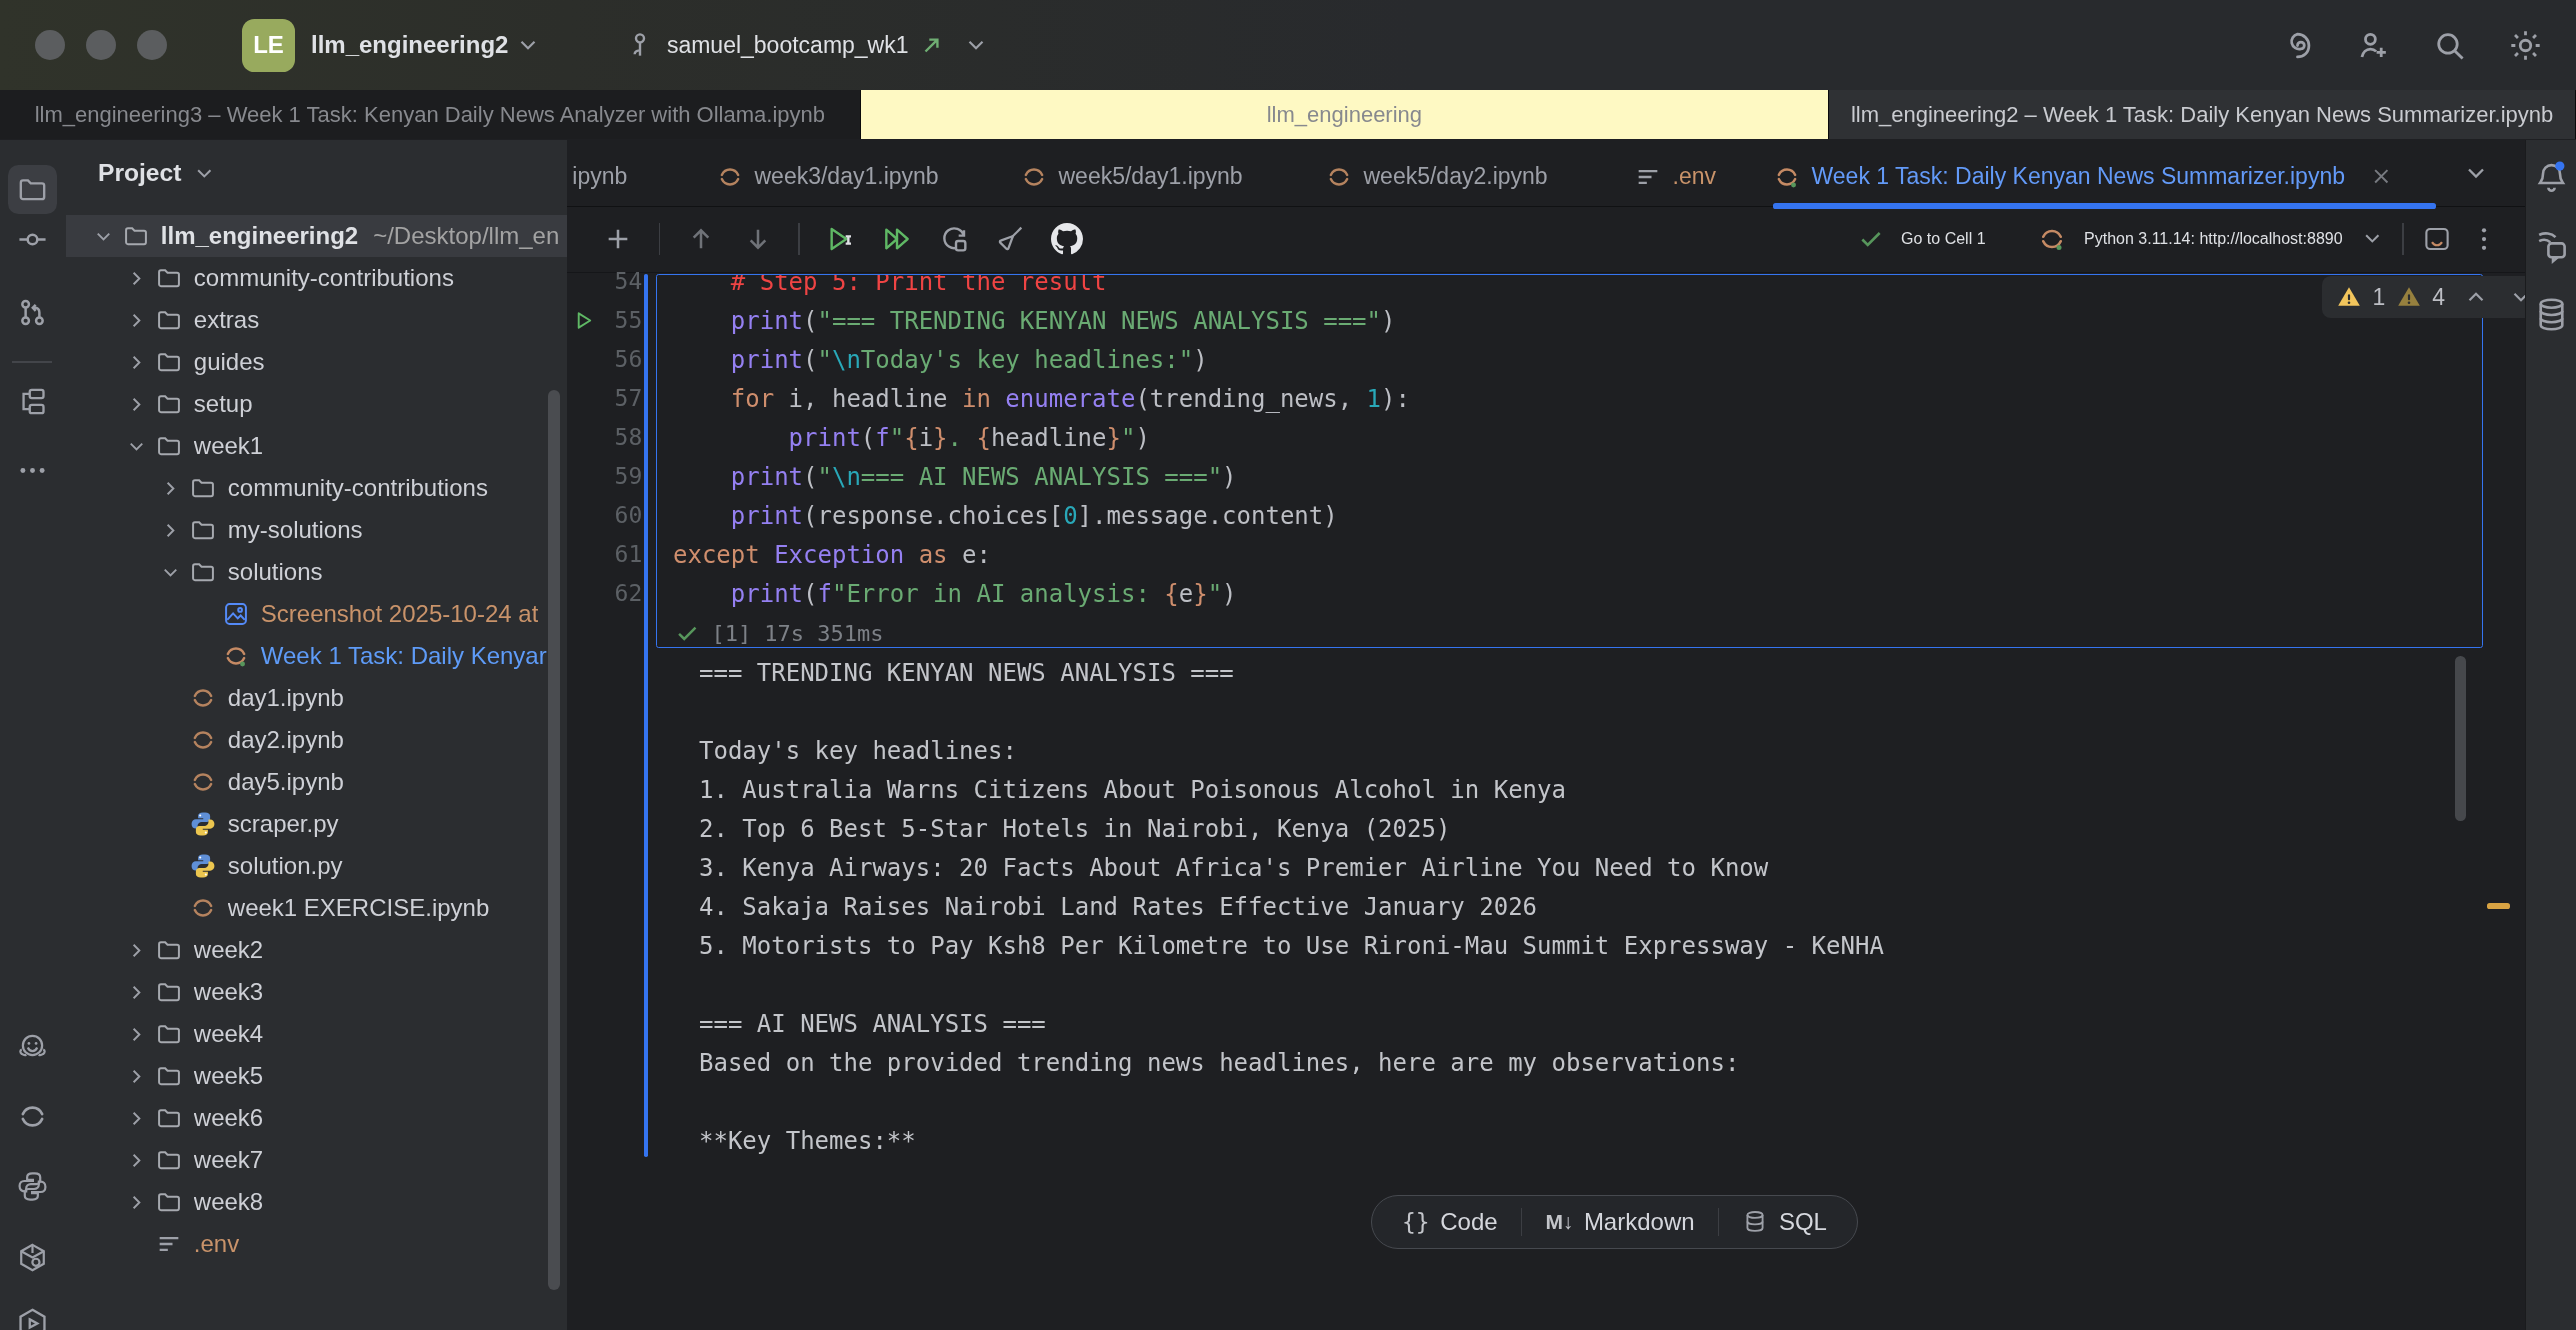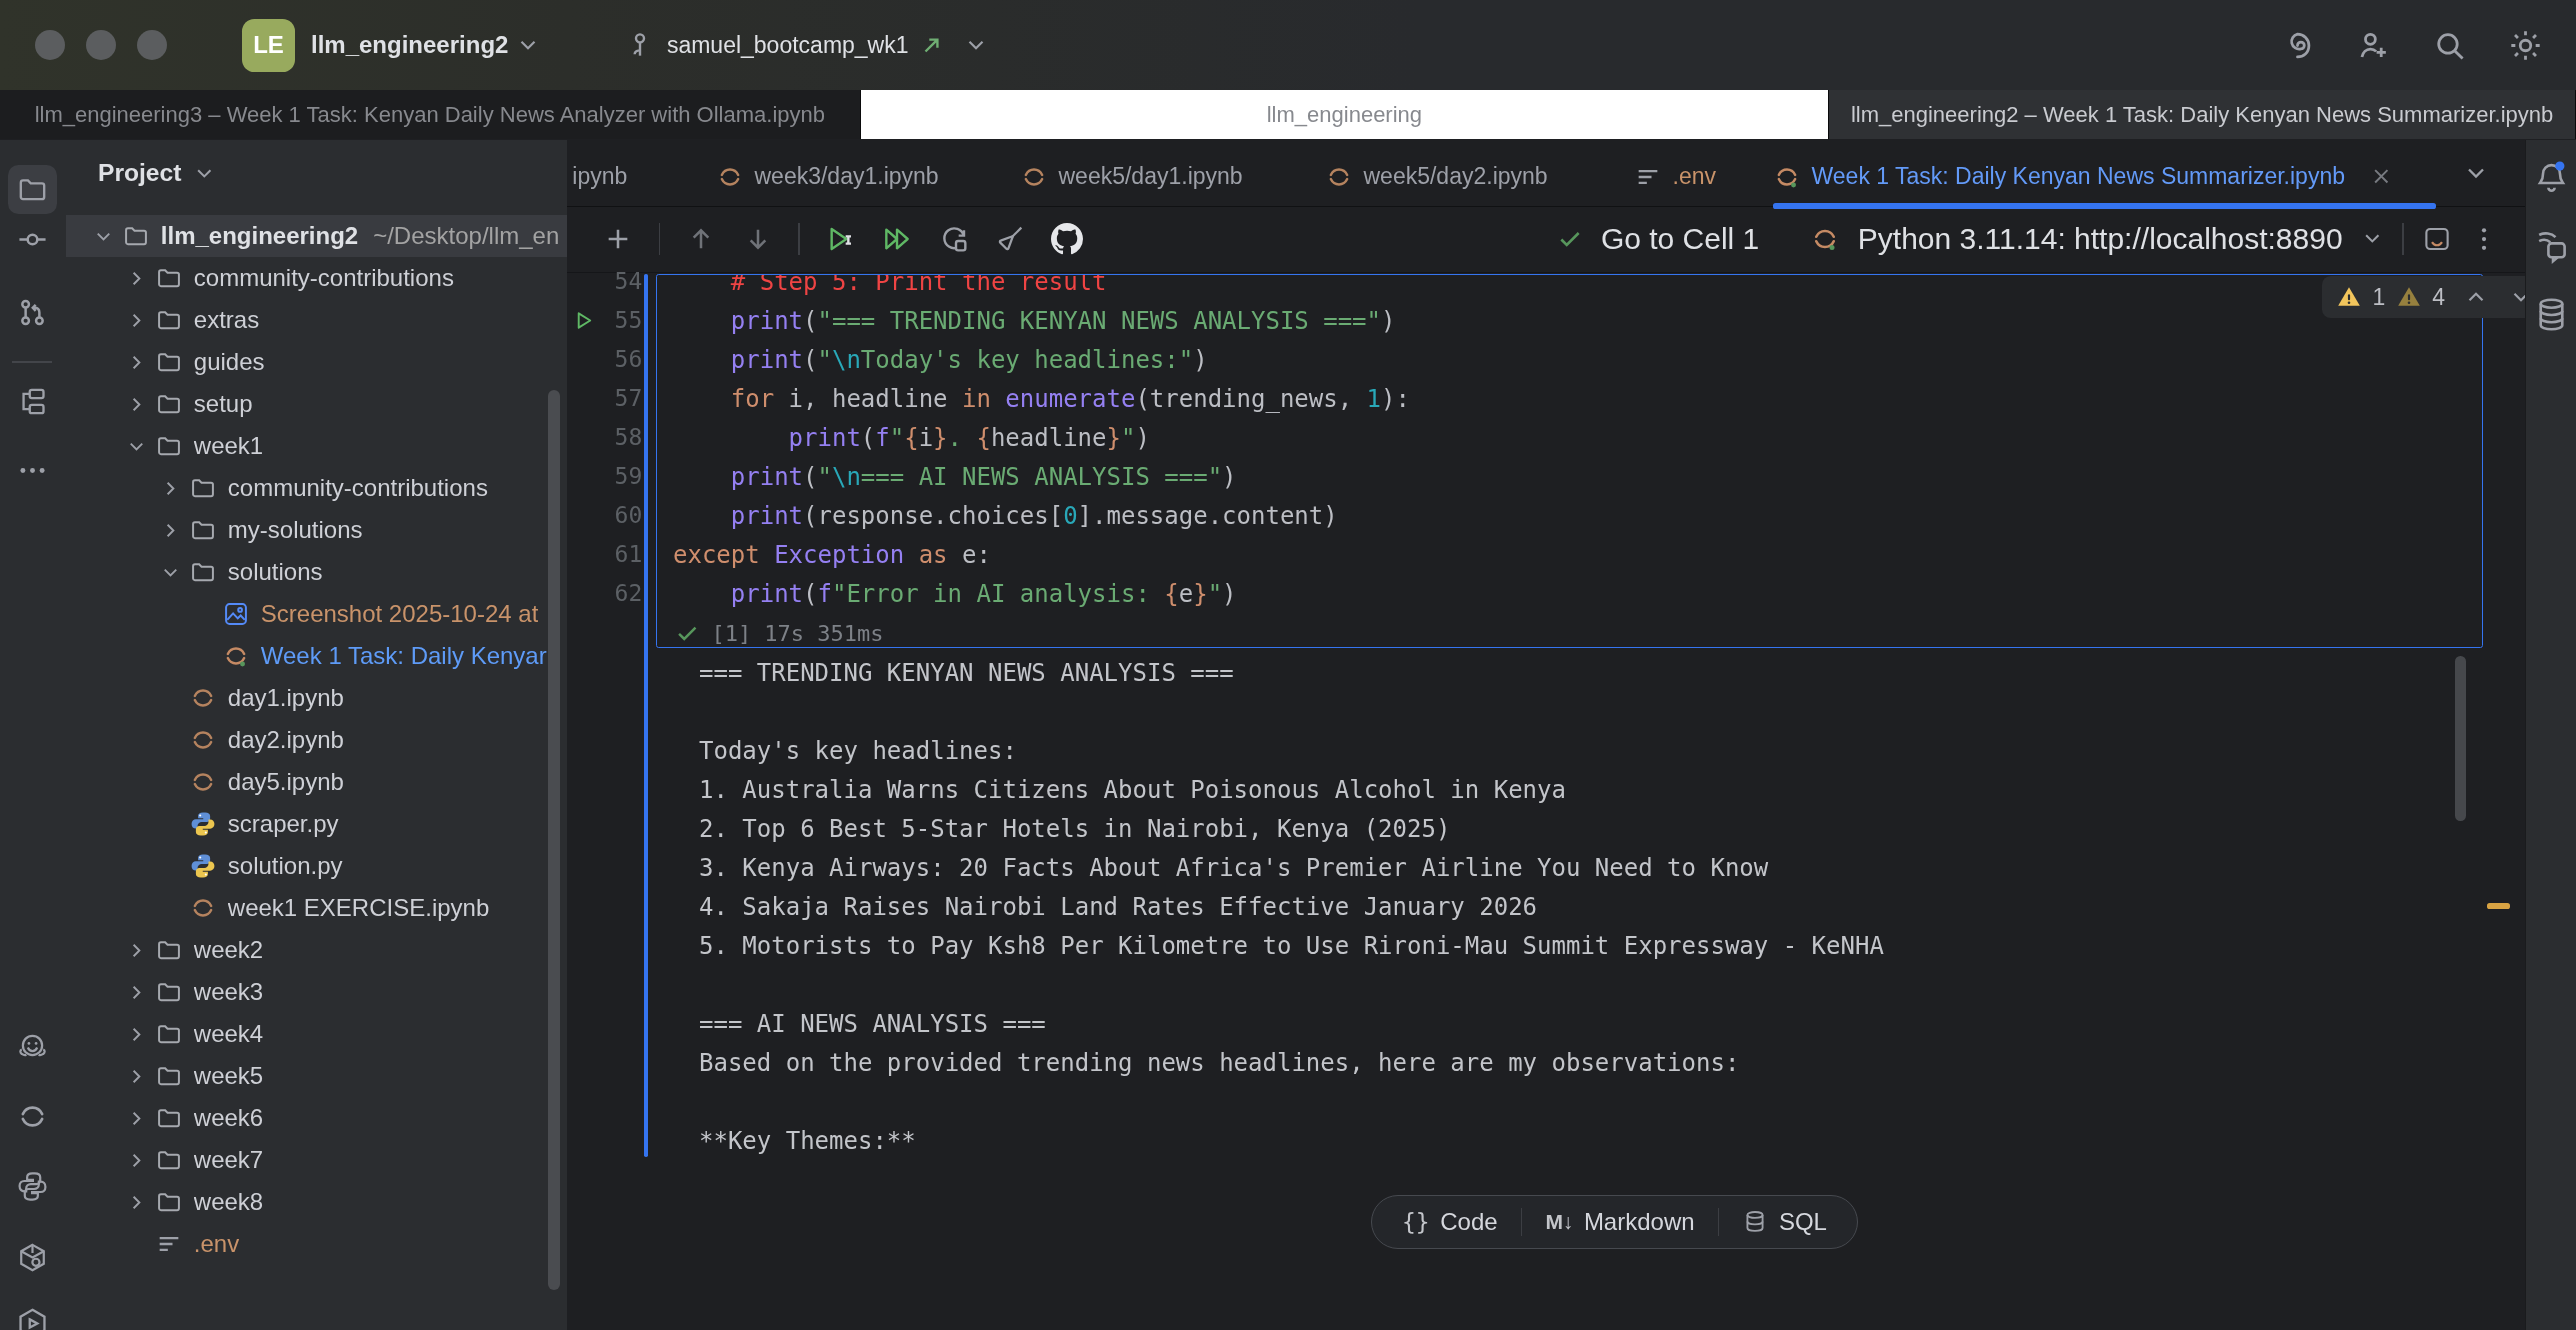--- a/index.html
+++ b/index.html
@@ -16,21 +16,21 @@
   .tb-name{font-weight:bold;font-size:24px;margin-left:16px}
   .tb-chev{width:26px;height:26px;margin-left:7px}
   .tb-branch{display:flex;align-items:center;margin-left:83px;gap:10.5px}
   .tb-right{margin-left:auto;display:flex;align-items:center;gap:39px;margin-right:32px}
   .tb-right .ic{width:37px;height:37px}
 
   
   .wintabs{position:absolute;left:0;top:90px;width:2576px;height:49px;background:#131415;display:flex}
   .wintab{height:100%;display:flex;align-items:center;justify-content:center;font-size:22px;color:#87898e;border-right:0.9px solid #0a0a0b;overflow:hidden;white-space:nowrap}
   .wintab:nth-child(1){width:861px;background:#1c1d1f}
-  .wintab:nth-child(2){width:969px;background:#ffffff}
+  .wintab:nth-child(2){width:969px;background:#fef9c3}
   .wintab:nth-child(3){width:747px;background:#2f3134;color:#c9cbd0}
 
   
   .leftrail{position:absolute;left:0;top:140px;width:66px;height:1191px;background:#2b2d30;border-right:1.8px solid #1a1b1d}
   .railbtn{position:absolute;left:8px;width:49px;height:49px;border-radius:10.5px;display:flex;align-items:center;justify-content:center}
   .railbtn .ic{width:33px;height:33px}
   .railbtn.active{background:#3c3e43;color:#dfe1e5}
   .raildiv{position:absolute;left:12.3px;width:40px;height:1.8px;background:#43454a}
 
   
@@ -58,21 +58,21 @@
   .edtab .ic{width:28px;height:28px}
   .edtab.active{color:#639af8}
   .edtab .closex{width:24.6px;height:24.6px;color:#787b81;margin-left:14px}
   .tab-underline{position:absolute;left:0;bottom:0;height:6.1px;background:#3574f0;border-radius:2.6px}
   .edtab-chev{position:absolute;top:19.3px;width:28px;height:28px;color:#9da0a8}
 
   .edtoolbar{position:absolute;left:0;top:66px;width:100%;height:66px;border-bottom:0.9px solid #151619;display:flex;align-items:center}
   .tbgroup{display:flex;align-items:center;gap:24.6px;margin-left:35px}
   .tbgroup .ic{width:32px;height:32px}
   .tbsep{width:1.8px;height:32px;background:#3c3e43}
-  .tbright{position:absolute;right:26px;top:0;height:65px;display:flex;align-items:center;gap:17.5px;font-size:30px;color:#dfe1e5}
+  .tbright{position:absolute;right:26px;top:0;height:65px;display:flex;align-items:center;gap:17.5px;font-size:16px;color:#dfe1e5}
   .tbright .ic{width:30px;height:30px}
 
   
   .edbody{position:absolute;left:0;top:132px;width:100%;height:1059px;overflow:hidden}
   .cellbar{position:absolute;left:77px;top:1.8px;width:4.4px;height:883px;background:#3574f0;border-radius:1.8px}
   .gutter{position:absolute;left:5.3px;top:-10.5px;width:70px;font-family:"DejaVu Sans Mono",monospace;font-size:23px;color:#5c6065}
   .grow{height:39px;display:flex;align-items:center}
   .gplay{width:26px;height:39px;display:flex;align-items:center}
   .gplay svg{width:23px;height:23px}
   .gnum{flex:1;text-align:right}

